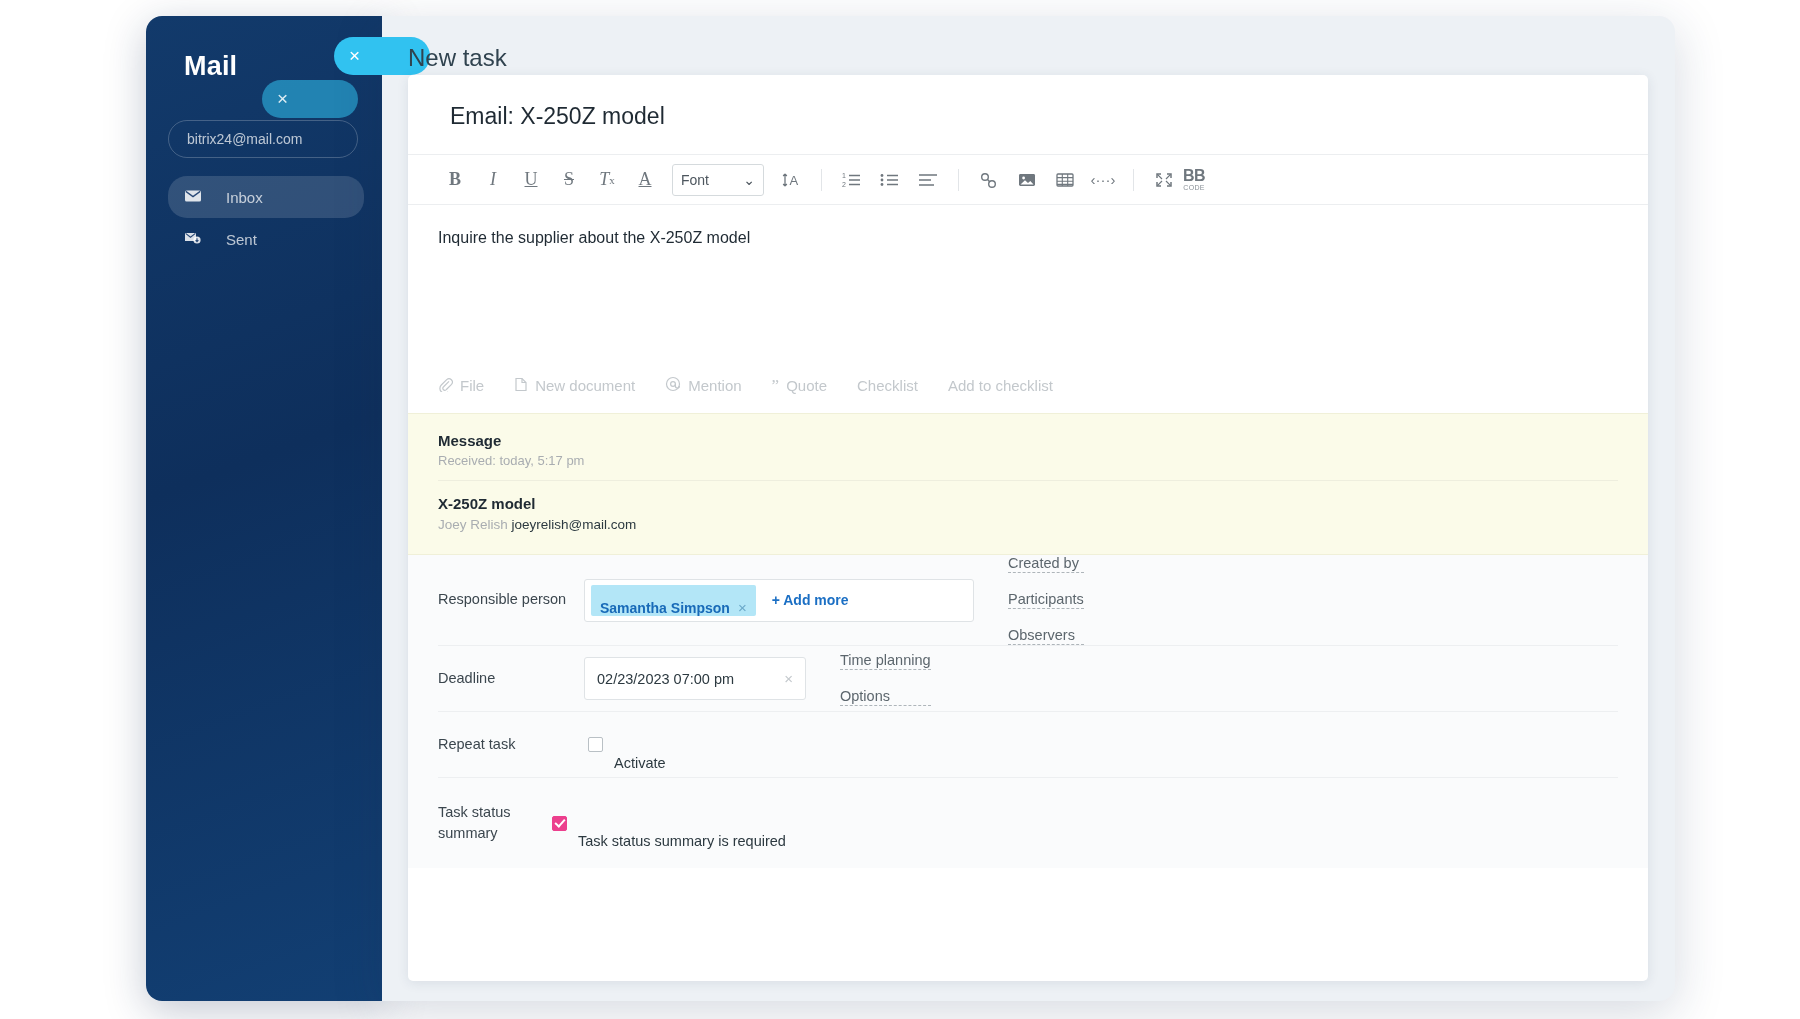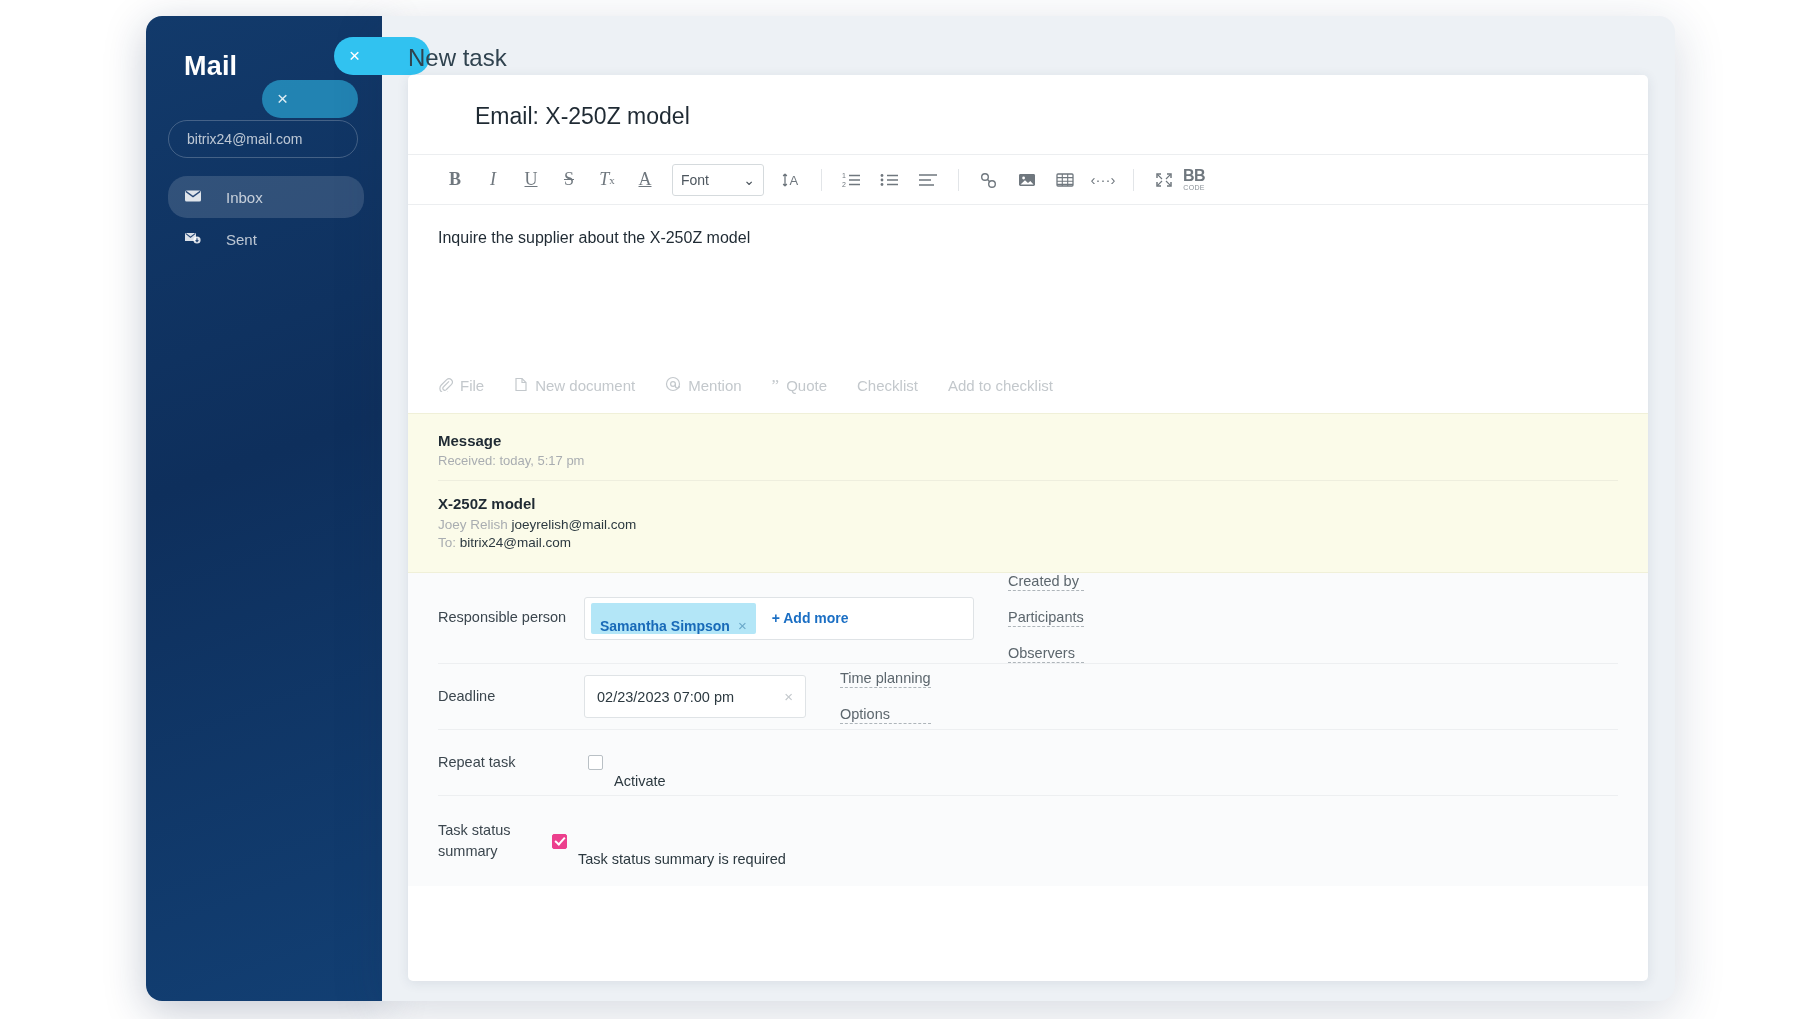--- a/index.html
+++ b/index.html
@@ -93,21 +93,21 @@
   .task-card {
     position: absolute; left: 26px; top: 59px;
     width: 1240px; height: 906px;
     background: #ffffff; border-radius: 5px;
     box-shadow: 0 2px 12px rgba(40,60,90,.10);
     overflow: hidden;
   }
 
   .task-name {
     padding: 28px 30px 24px 42px;
-    font-size: 23px; color: #1f2a33; margin-left: 25px;
+    font-size: 23px; color: #1f2a33;
   }
   .editor-toolbar {
     border-top: 1px solid #eceef0;
     height: 50px; display: flex; align-items: center;
     padding: 0 28px; gap: 0;
     color: #7a8289;
   }
   .tb {
     width: 38px; height: 38px; display: flex; align-items: center;
     justify-content: center; font-size: 18px; color: #6f777e;
@@ -405,24 +405,20 @@
       </div>
 
       <div class="msg-panel">
         <div class="msg-head">Message</div>
         <div class="msg-sub">Received: today, 5:17 pm</div>
         <div class="msg-subject">X-250Z model</div>
         <div class="msg-from">
           <span class="gray">Joey Relish</span>
           <span class="dark">joeyrelish@mail.com</span>
         </div>
-        <div class="msg-to">
-          <span class="gray">To:</span>
-          <span class="dark">bitrix24@mail.com</span>
-        </div>
       </div>
 
       <div class="fields">
 
         <div class="field-row">
           <div class="field-label">Responsible person</div>
           <div class="chip-input">
             <div class="chip">
               <span>Samantha Simpson</span>
               <span class="x">×</span>

